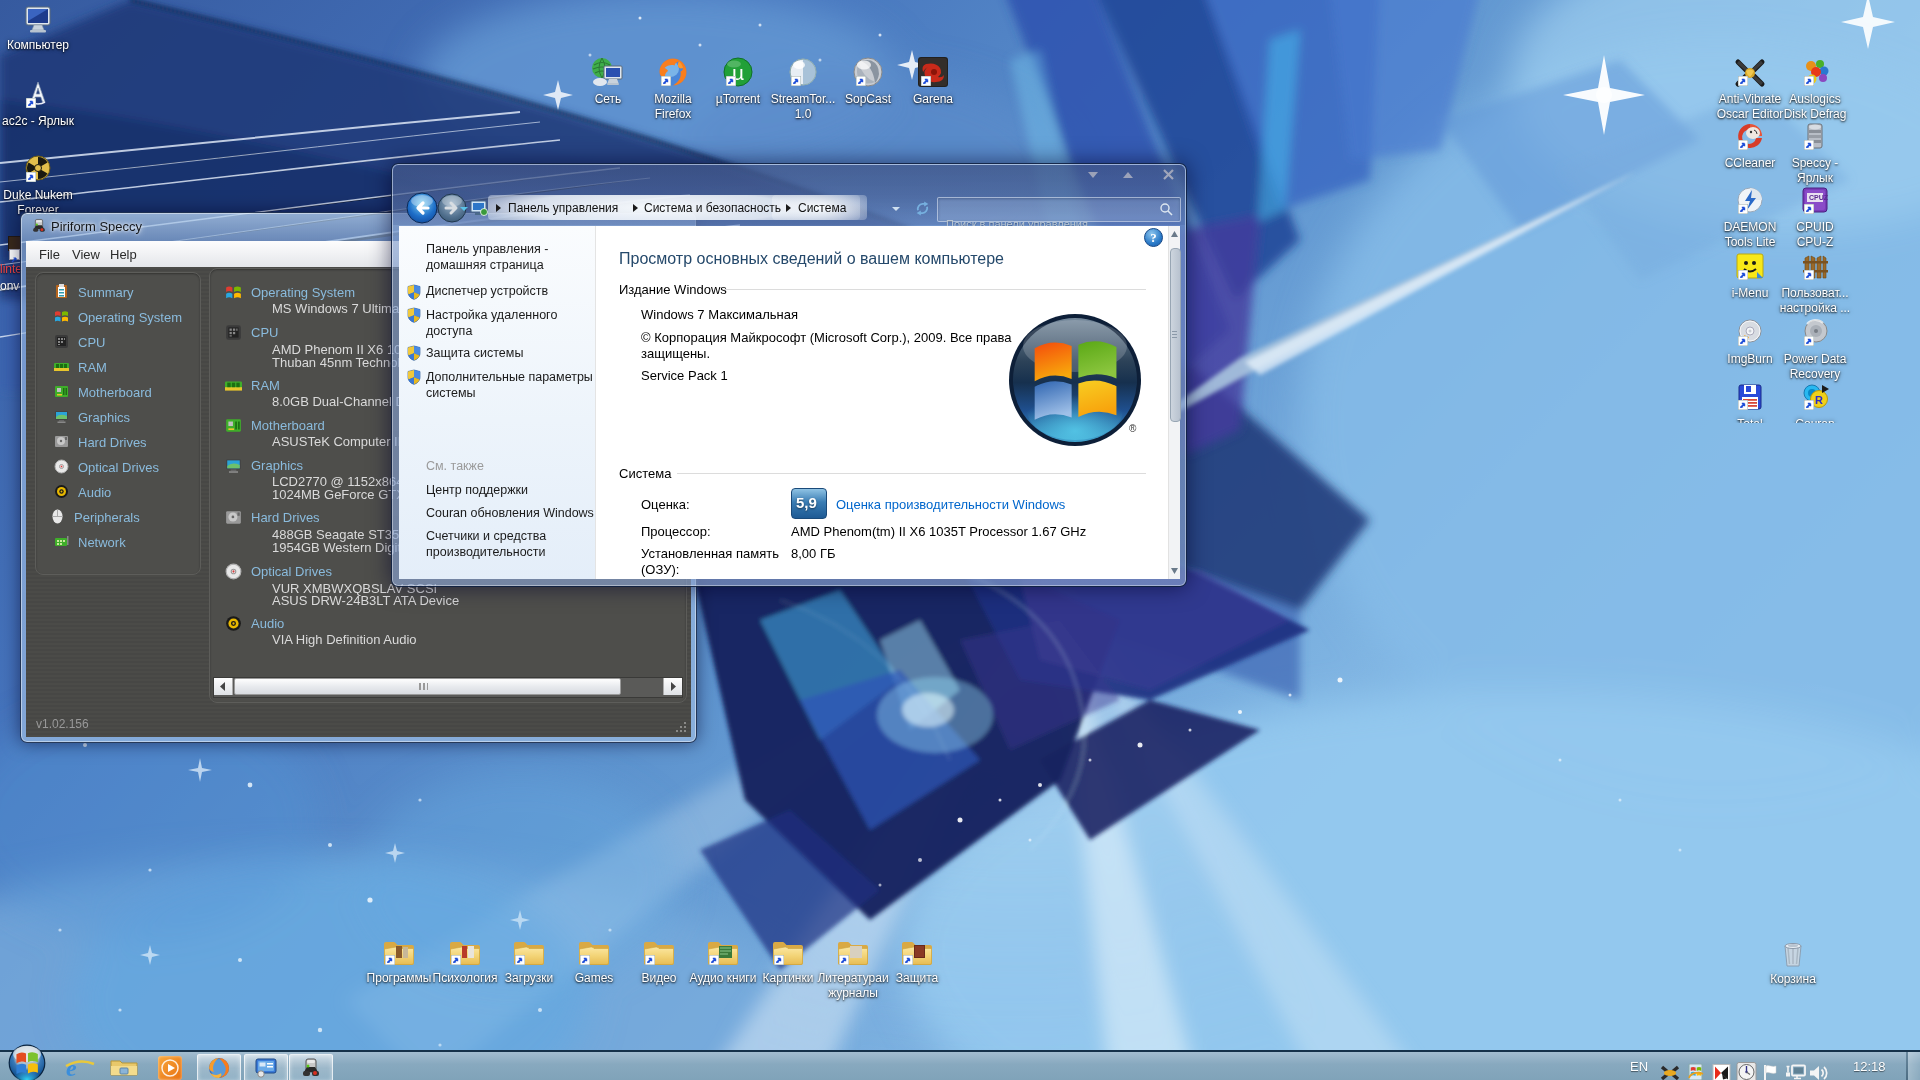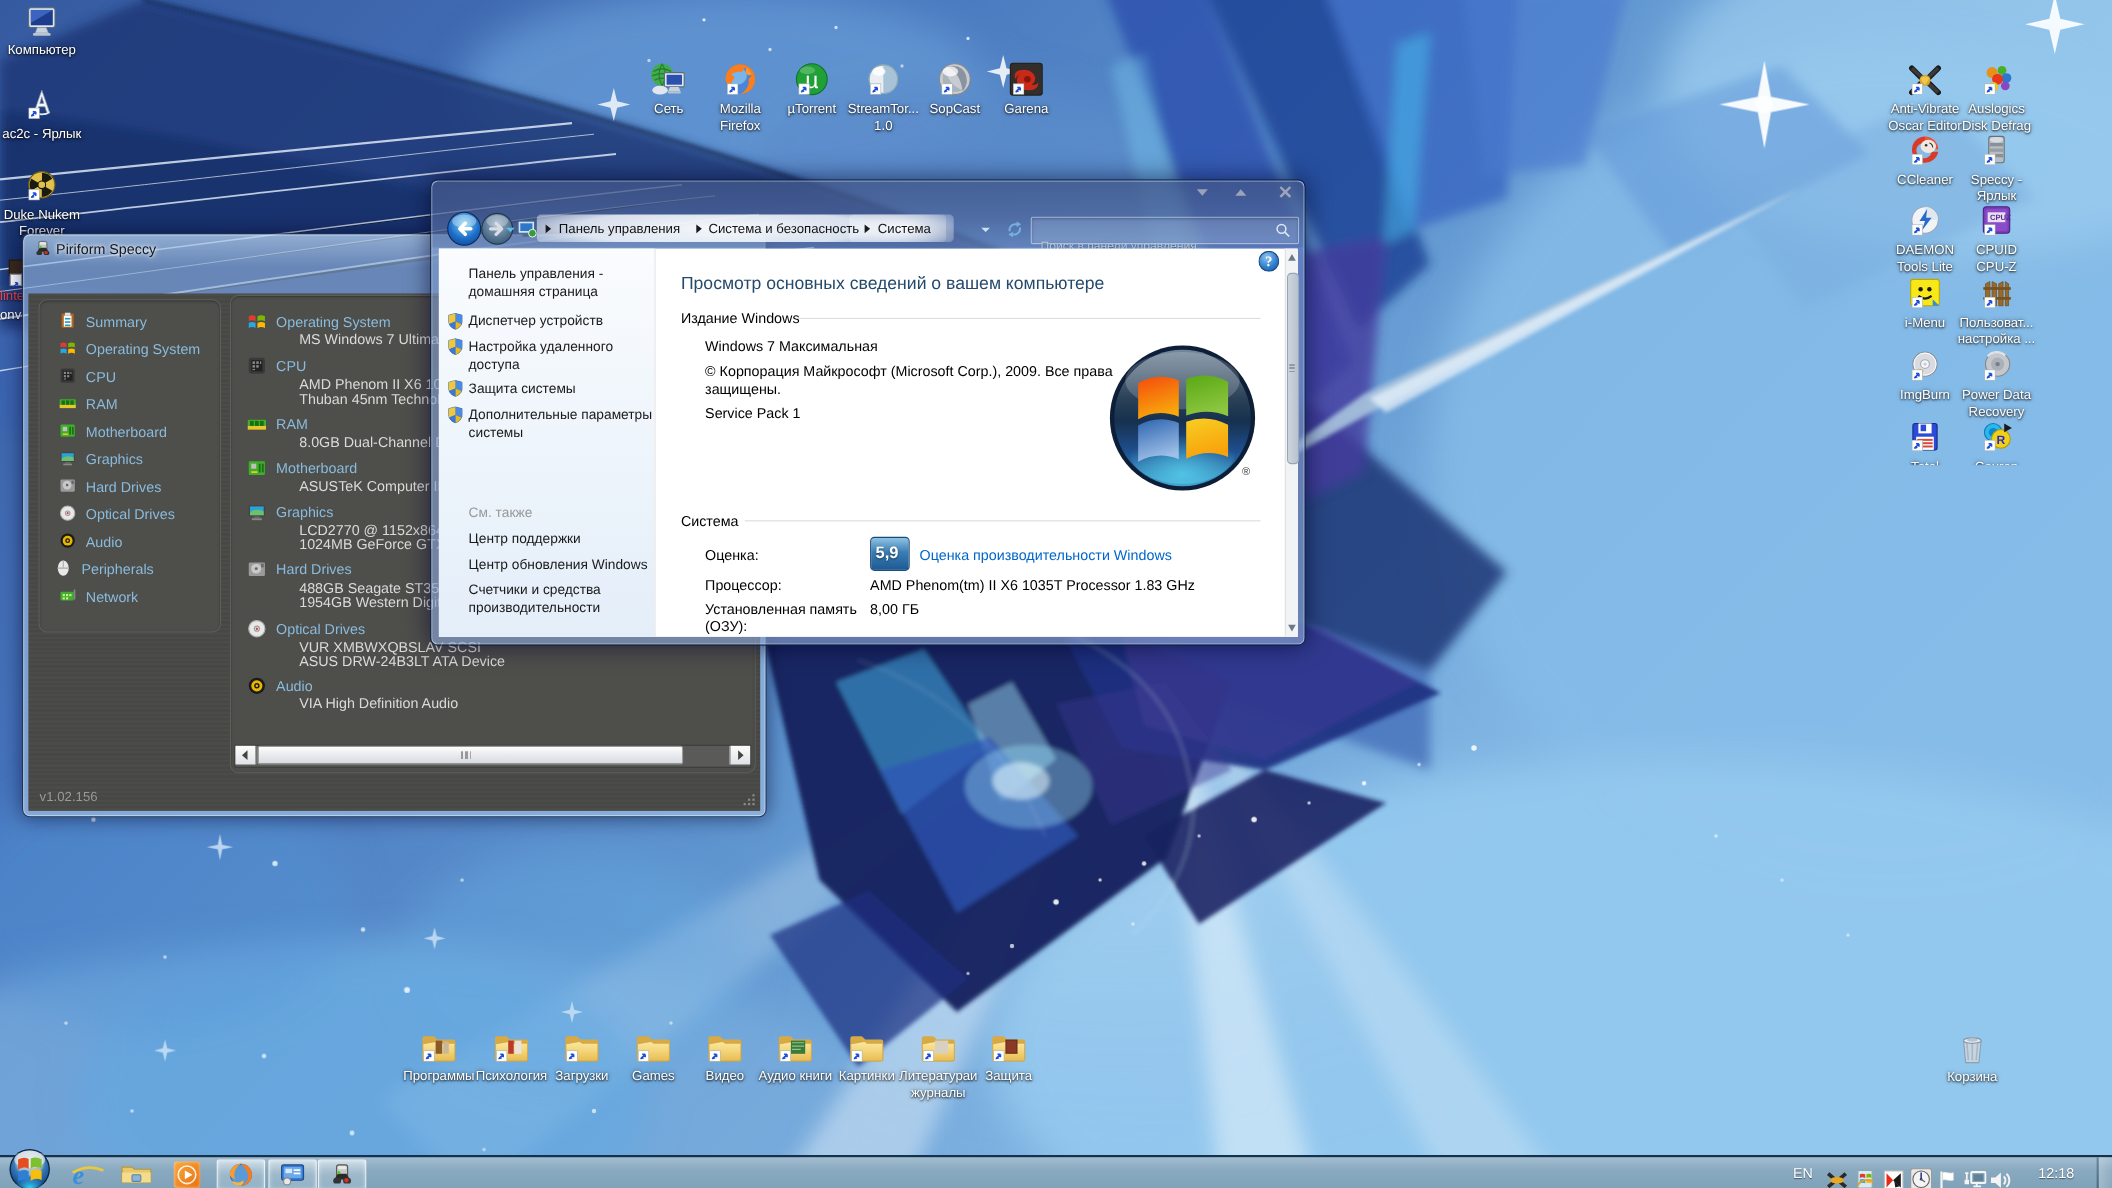--- a/index.html
+++ b/index.html
@@ -560,20 +560,25 @@
  <svg class="abs" style="left:10px;top:5px" width="16" height="16" viewBox="0 0 22 22">
         <rect x="6" y="2" width="10" height="13" rx="2" fill="#c8c8c8" stroke="#555"></rect>
         <rect x="7" y="3" width="8" height="3" rx="1.5" fill="#e8e8e8"></rect>
         <path d="M4 15 L7 10 L15 10 L18 15 Z" fill="#2a2a2a"></path>
         <rect x="3" y="14" width="7" height="5" rx="2" fill="#333"></rect>
         <rect x="12" y="14" width="7" height="5" rx="2" fill="#333"></rect>
         <circle cx="8" cy="9" r="1.5" fill="#58c818"></circle>
         <circle cx="15" cy="16" r="2" fill="#d83020"></circle>
       </svg>
  <div class="title" style="left:30px">Piriform Speccy</div>
+ <div id="spmenu">
+        <span style="left:13px">File</span>
+        <span style="left:46px">View</span>
+        <span style="left:84px">Help</span>
+      </div>
  <div id="spbody">
    <div class="panel" style="left:9px;top:5px;width:164px;height:301px"></div>
    <div class="panel" style="left:183px;top:1px;width:476px;height:433px"></div>
    <div id="spnav">
      <div class="nav" style="left:52px;top:18px"><svg width="15" height="15">
               <rect x="2" y="1" width="11" height="13" rx="1" fill="#b5651d"></rect>
               <rect x="4" y="3" width="7" height="10" fill="#fff"></rect>
               <rect x="5" y="0" width="5" height="3" fill="#ddd"></rect>
               <g fill="#2e9baf">
                 <rect x="5" y="5" width="5" height="1.5"></rect>
@@ -860,21 +865,21 @@
    <svg class="abs" style="left:7px;top:143px" width="16" height="16" viewBox="0 0 16 16">
             <path d="M8 1 L14 2.5 V8 C14 12 11 14.5 8 15.3 C5 14.5 2 12 2 8 V2.5 Z" fill="#2d6cc8" stroke="#1a4a8a" stroke-width=".6"></path>
             <path d="M8 1 L14 2.5 V8 C14 9 13.8 9.8 13.5 10.5 L8 8.2 Z" fill="#4a8ae0"></path>
             <path d="M2 2.5 L8 1 V8.2 L2.5 10.5 C2.2 9.8 2 9 2 8 Z" fill="#f0c83c"></path>
             <path d="M8 8.2 L13.5 10.5 C12.6 12.9 10.4 14.6 8 15.3 Z" fill="#e8b820"></path>
             <path d="M8 8.2 L2.5 10.5 C3.4 12.9 5.6 14.6 8 15.3 Z" fill="#3a78d4"></path>
           </svg>
    <div class="sideitem" style="left:27px;top:143px">Дополнительные параметры<br>системы</div>
    <div class="sideitem" style="left:27px;top:232px;color:#9a9a9a">См. также</div>
    <div class="sideitem" style="left:27px;top:256px">Центр поддержки</div>
-   <div class="sideitem" style="left:27px;top:279px">Центр обновления Windows</div>
+   <div class="sideitem" style="left:27px;top:279px">Соuran обновления Windows</div>
    <div class="sideitem" style="left:27px;top:302px">Счетчики и средства<br>производительности</div>
   </div>
   <div id="cpmain">
    <svg class="abs" style="left:745px;top:2px" width="19" height="19">
             <defs>
               <radialGradient id="hq" cx=".4" cy=".3" r=".9">
                 <stop offset="0" stop-color="#8ec6ee"></stop>
                 <stop offset=".6" stop-color="#2a7ac8"></stop>
                 <stop offset="1" stop-color="#1a5aa8"></stop>
               </radialGradient>
@@ -932,21 +937,21 @@
     <text x="122" y="120" font-size="10" fill="#333">®</text>
    </svg>
    <div class="sect" style="left:220px;top:240px">Система</div>
    <div class="sline" style="left:278px;top:247px;width:469px"></div>
    <div class="cptxt" style="left:242px;top:271px">Оценка:</div>
    <div class="abs" style="left:392px;top:262px;width:34px;height:29px;border-radius:4px;background:linear-gradient(180deg,#8fc3e4,#3a7db4 45%,#1e5a94);border:1px solid #1a4a7a">
      <div class="abs" style="left:4px;top:5px;font-size:15px;font-weight:bold;color:#fff;text-shadow:0 1px 2px rgba(0,0,0,.5)">5,9</div>
    </div>
    <div class="cplink" style="left:437px;top:271px">Оценка производительности Windows</div>
    <div class="cptxt" style="left:242px;top:298px">Процессор:</div>
-   <div class="cptxt" style="left:392px;top:298px">AMD Phenom(tm) II X6 1035T Processor   1.83 GHz</div>
+   <div class="cptxt" style="left:392px;top:298px">AMD Phenom(tm) II X6 1035T Processor   1.67 GHz</div>
    <div class="cptxt" style="left:242px;top:320px">Установленная память</div>
    <div class="cptxt" style="left:242px;top:336px">(ОЗУ):</div>
    <div class="cptxt" style="left:392px;top:320px">8,00 ГБ</div>
    <div class="abs" style="left:769px;top:0;width:11px;height:353px;background:#f2f3f5;border-left:1px solid #e2e2e2">
      <svg class="abs" style="left:0;top:2px" width="11" height="12">
               <path d="M5.5 3 L9 9 L2 9 Z" fill="#6a7a8a"></path>
             </svg>
      <div class="abs" style="left:1px;top:22px;width:9px;height:172px;background:linear-gradient(90deg,#cdd5de,#b8c2cf);border-radius:4px;border:1px solid #98a6b4">
        <div class="abs" style="left:1px;top:82px;width:5px;height:8px;background:repeating-linear-gradient(180deg,#8a98a8 0 1.5px,transparent 1.5px 3px)"></div>
      </div>

